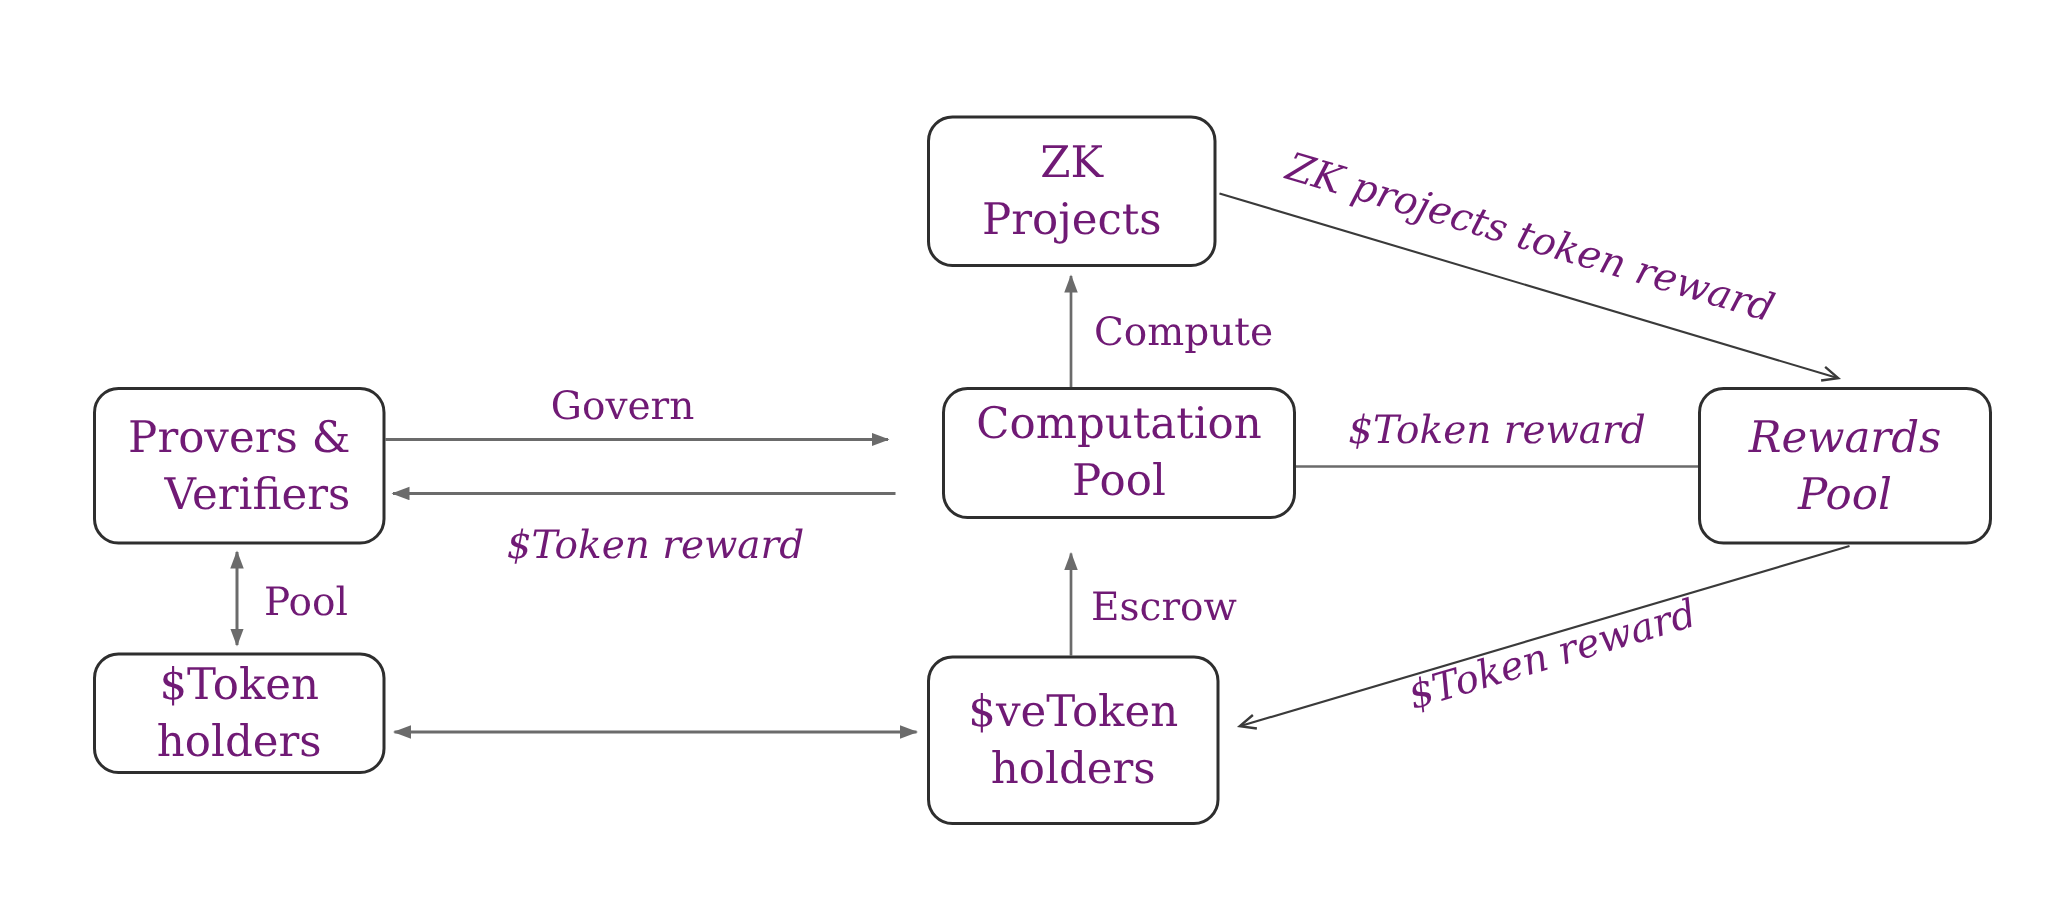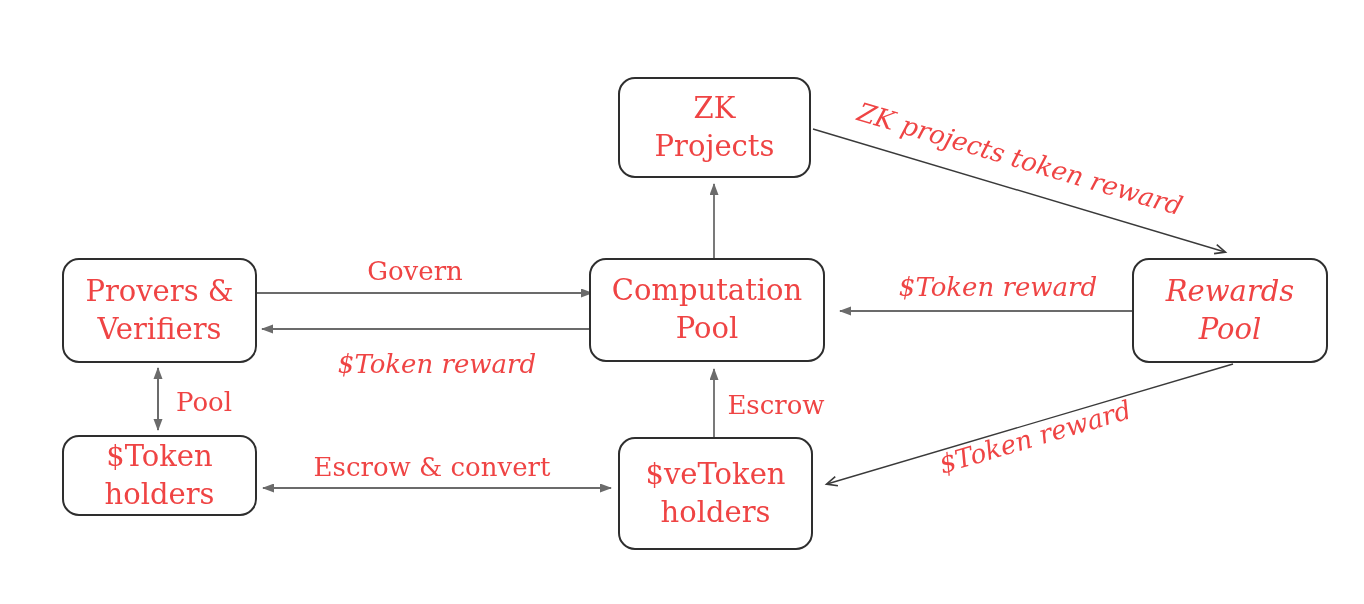--- a/index.html
+++ b/index.html
@@ -1,21 +1,21 @@
 <!DOCTYPE html>
 <html><head>
 <meta charset="utf-8">
 <style>
   html,body { margin:0; padding:0; background:#ffffff; }
   .stage {
     position:relative;
     width:1364px; height:604px;
     background:#ffffff;
     font-family:"DejaVu Serif","Liberation Serif",serif;
-    color:#ef4444;
+    color:#701a75;
     overflow:hidden;
   }
   .arrows { position:absolute; left:0; top:0; width:1364px; height:604px; }
   .node {
     position:absolute;
     box-sizing:border-box;
     border:2px solid #2e2e2e;
     border-radius:17px;
     background:#ffffff;
     display:flex; align-items:center; justify-content:center;
@@ -57,33 +57,33 @@
     <line x1="813" y1="129" x2="1225" y2="252" stroke="#3a3a3a" stroke-width="1.4" marker-end="url(#ah-dark)"></line>
     <line x1="1132" y1="311" x2="840" y2="311" stroke="#6b6b6b" stroke-width="1.8" marker-end="url(#ah-end)"></line>
     <line x1="714" y1="437" x2="714" y2="369" stroke="#6b6b6b" stroke-width="1.8" marker-end="url(#ah-end)"></line>
     <line x1="158" y1="368" x2="158" y2="430" stroke="#6b6b6b" stroke-width="2" marker-start="url(#ah-start)" marker-end="url(#ah-end)"></line>
     <line x1="263" y1="488" x2="611" y2="488" stroke="#6b6b6b" stroke-width="2" marker-start="url(#ah-start)" marker-end="url(#ah-end)"></line>
     <line x1="1233" y1="364" x2="827" y2="484" stroke="#3a3a3a" stroke-width="1.4" marker-end="url(#ah-dark)"></line>
   </svg>
 
   <div class="node" style="left:618px;  top:77px;  width:193px; height:101px;">ZK
 Projects</div>
-  <div class="node" style="left:62px;   top:258px; width:195px; height:105px;">Provers &amp;
+  <div class="node" style="left:62px;   top:258px; width:195px; height:105px;text-align:right;">Provers &amp;
 Verifiers</div>
-  <div class="node" style="left:589px;  top:258px; width:236px; height:104px;">Computation
+  <div class="node" style="left:628px;  top:258px; width:236px; height:88px;">Computation
 Pool</div>
   <div class="node" style="left:1132px; top:258px; width:196px; height:105px;font-style:italic;">Rewards
 Pool</div>
   <div class="node" style="left:62px;   top:435px; width:195px; height:81px;">$Token
 holders</div>
   <div class="node" style="left:618px;  top:437px; width:195px; height:113px;">$veToken
 holders</div>
 
   <div class="elabel" style="left:415px; top:271px;">Govern</div>
   <div class="elabel italic" style="left:437px; top:364px;">$Token reward</div>
+  <div class="elabel" style="left:789px; top:222px;">Compute</div>
   <div class="elabel italic rot-dn" style="left:1020px; top:159px;">ZK projects token reward</div>
   <div class="elabel italic" style="left:998px; top:287px;">$Token reward</div>
   <div class="elabel" style="left:776px; top:405px;">Escrow</div>
   <div class="elabel" style="left:204px; top:402px;">Pool</div>
-  <div class="elabel" style="left:432px; top:467px;">Escrow &amp; convert</div>
   <div class="elabel italic rot-up" style="left:1035px; top:437px;">$Token reward</div>
 
 </div>
 
 </body></html>

